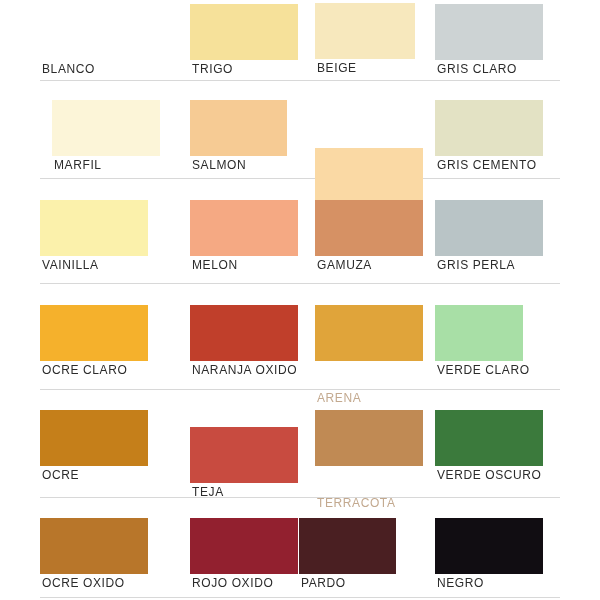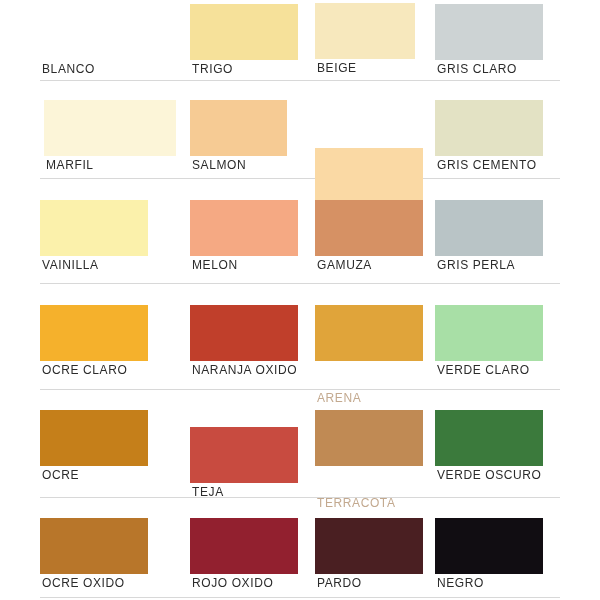--- a/index.html
+++ b/index.html
@@ -69,21 +69,21 @@
       <div class="swatch-label">TRIGO</div>
     </div>
     <div class="swatch-cell" style="left: 315px; top: 3px; width: 100px; height: 76px;">
       <div class="swatch-chip" style="height: 56px; background: rgb(247, 232, 189);"></div>
       <div class="swatch-label">BEIGE</div>
     </div>
     <div class="swatch-cell" style="left: 435px; top: 4px; width: 108px; height: 76px;">
       <div class="swatch-chip" style="height: 56px; background: rgb(205, 211, 212);"></div>
       <div class="swatch-label">GRIS CLARO</div>
     </div>
-    <div class="swatch-cell" style="left: 44px; top: 100px; width: 108px; height: 76px; padding-left: 24px;">
+    <div class="swatch-cell" style="left: 52px; top: 100px; width: 108px; height: 76px;">
       <div class="swatch-chip" style="height: 56px; background: rgb(252, 245, 216);"></div>
       <div class="swatch-label">MARFIL</div>
     </div>
     <div class="swatch-cell" style="left: 190px; top: 100px; width: 97px; height: 76px;">
       <div class="swatch-chip" style="height: 56px; background: rgb(246, 203, 148);"></div>
       <div class="swatch-label">SALMON</div>
     </div>
     <div class="swatch-cell" style="left: 315px; top: 100px; width: 108px; height: 76px; margin-top: 48px;">
       <div class="swatch-chip" style="height: 56px; background: rgb(250, 217, 164);"></div>
       <div class="swatch-label">TOSTADO</div>
@@ -113,21 +113,21 @@
       <div class="swatch-label">OCRE CLARO</div>
     </div>
     <div class="swatch-cell" style="left: 190px; top: 305px; width: 108px; height: 76px;">
       <div class="swatch-chip" style="height: 56px; background: rgb(192, 63, 43);"></div>
       <div class="swatch-label">NARANJA OXIDO</div>
     </div>
     <div class="swatch-cell" style="left: 315px; top: 305px; width: 108px; height: 76px;">
       <div class="swatch-chip" style="height: 56px; background: rgb(224, 164, 58);"></div>
       <div class="swatch-label faded">ARENA</div>
     </div>
-    <div class="swatch-cell" style="left: 435px; top: 305px; width: 108px; height: 76px;">
+    <div class="swatch-cell" style="left: 435px; top: 305px; width: 88px; height: 76px;">
       <div class="swatch-chip" style="height: 56px; background: rgb(168, 223, 166);"></div>
       <div class="swatch-label">VERDE CLARO</div>
     </div>
     <div class="swatch-cell" style="left: 40px; top: 410px; width: 108px; height: 76px;">
       <div class="swatch-chip" style="height: 56px; background: rgb(197, 127, 26);"></div>
       <div class="swatch-label">OCRE</div>
     </div>
     <div class="swatch-cell" style="left: 190px; top: 427px; width: 108px; height: 76px;">
       <div class="swatch-chip" style="height: 56px; background: rgb(200, 75, 64);"></div>
       <div class="swatch-label">TEJA</div>
@@ -141,21 +141,21 @@
       <div class="swatch-label">VERDE OSCURO</div>
     </div>
     <div class="swatch-cell" style="left: 40px; top: 518px; width: 108px; height: 76px;">
       <div class="swatch-chip" style="height: 56px; background: rgb(184, 118, 42);"></div>
       <div class="swatch-label">OCRE OXIDO</div>
     </div>
     <div class="swatch-cell" style="left: 190px; top: 518px; width: 108px; height: 76px;">
       <div class="swatch-chip" style="height: 56px; background: rgb(146, 32, 47);"></div>
       <div class="swatch-label">ROJO OXIDO</div>
     </div>
-    <div class="swatch-cell" style="left: 315px; top: 518px; width: 108px; height: 76px;">
+    <div class="swatch-cell" style="left: 299px; top: 518px; width: 85px; height: 76px; padding-left: 12px;">
       <div class="swatch-chip" style="height: 56px; background: rgb(74, 31, 34);"></div>
       <div class="swatch-label">PARDO</div>
     </div>
     <div class="swatch-cell" style="left: 435px; top: 518px; width: 108px; height: 76px;">
       <div class="swatch-chip" style="height: 56px; background: rgb(17, 13, 18);"></div>
       <div class="swatch-label">NEGRO</div>
     </div>
   </div>
 
 </body></html>

